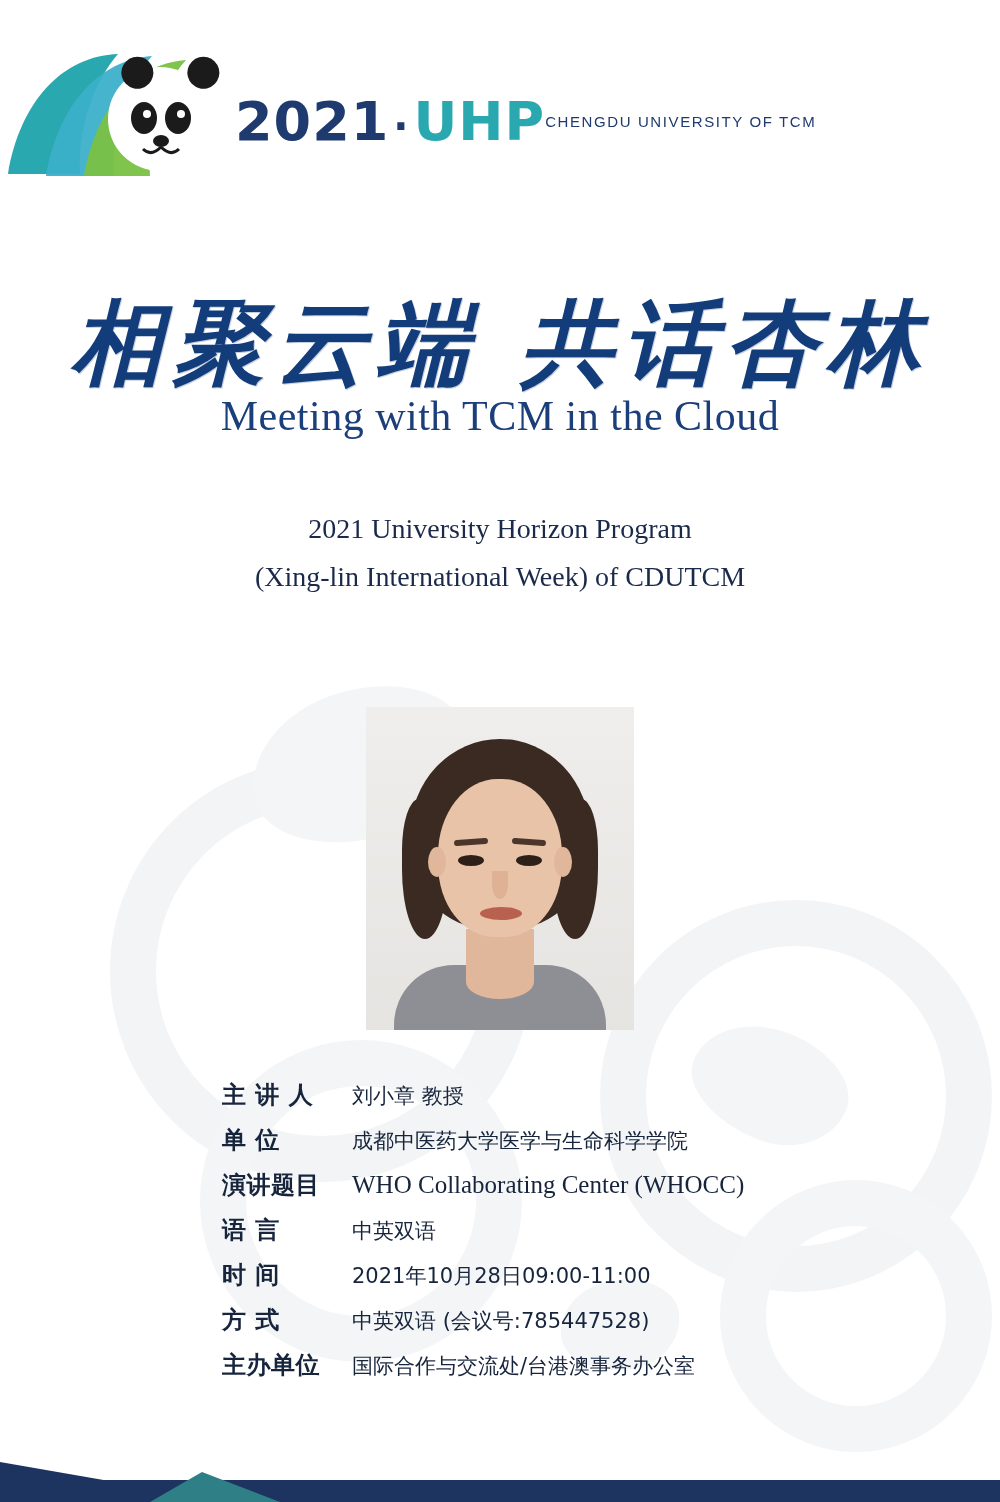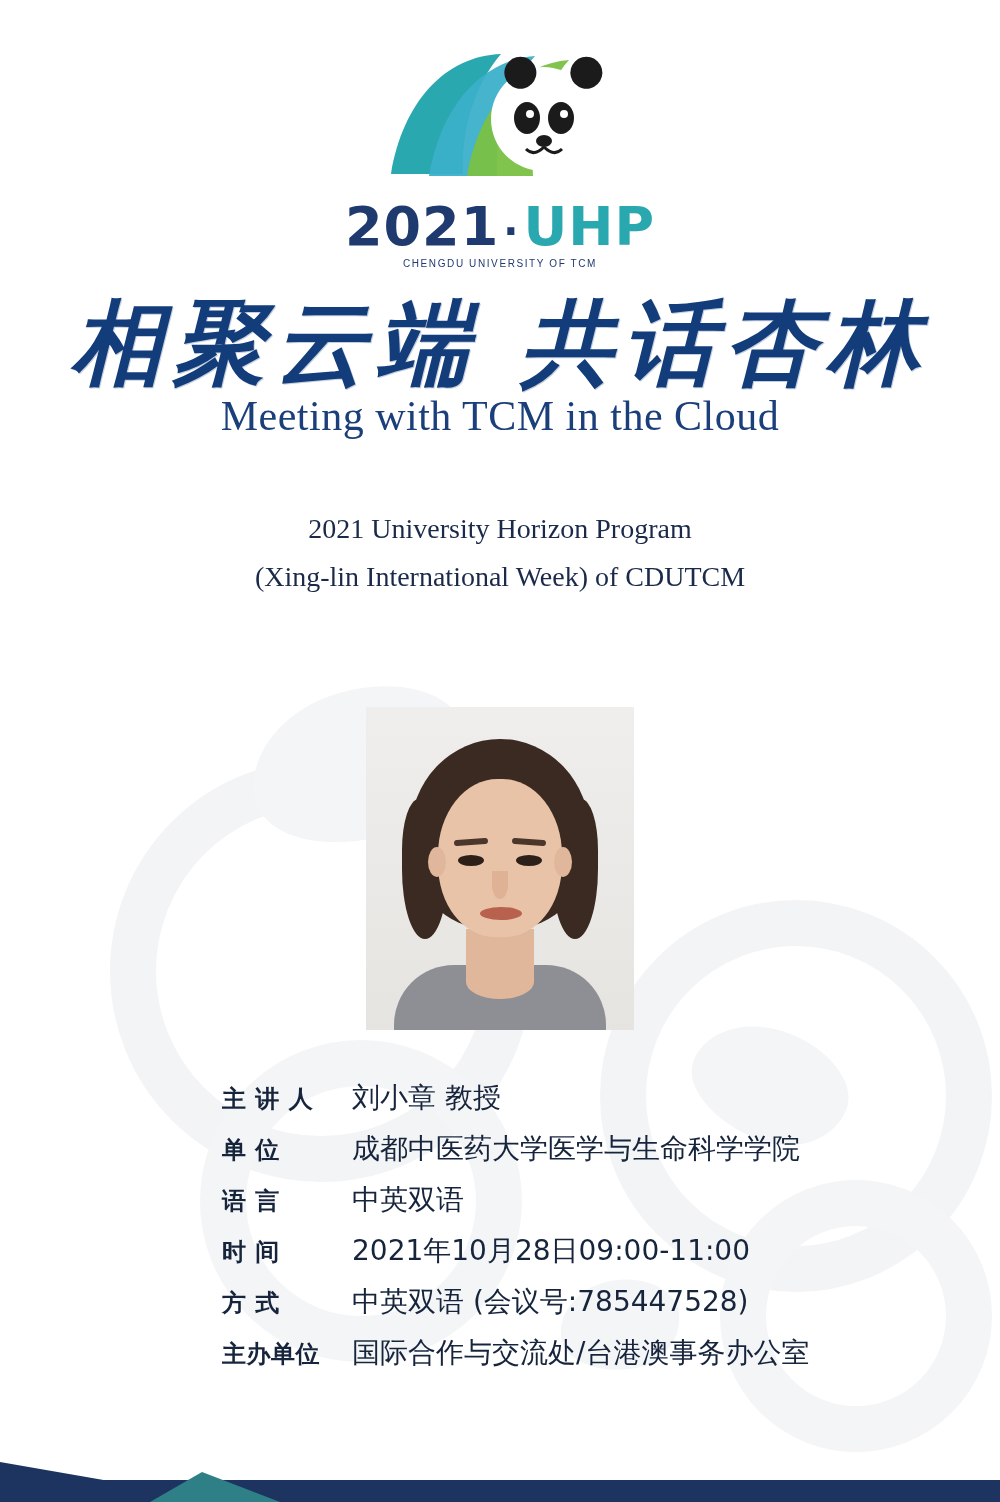--- a/index.html
+++ b/index.html
@@ -17,28 +17,28 @@
   .s1{width:330px;height:330px;left:110px;top:760px;border-color:#f3f4f6;}
   .s2{width:230px;height:230px;left:200px;top:1040px;border-color:#f4f5f6;}
   .s3{width:300px;height:300px;left:600px;top:900px;border-color:#f3f4f6;}
   .s4{width:180px;height:180px;left:720px;top:1180px;border-color:#f4f5f6;}
   .blob{position:absolute;background:#f4f5f6;border-radius:50% 50% 45% 55%/55% 45% 55% 45%;}
   .b1{width:220px;height:150px;left:250px;top:690px;transform:rotate(-16deg);}
   .b2{width:160px;height:110px;left:690px;top:1030px;transform:rotate(22deg);}
   .b3{width:120px;height:90px;left:560px;top:1280px;transform:rotate(-8deg);}
 
   
-  .logo-wrap{position:absolute;left:0;right:0;top:44px;display:flex;flex-direction:column;align-items:center;}
+  .logo-wrap{position:absolute;left:0;right:0;top:44px;display:flex;flex-direction:row;align-items:center;}
   .logo-mark{width:235px;height:150px;position:relative;}
   .logo-text{margin-top:6px;display:flex;align-items:baseline;justify-content:center;
     font-family:"DejaVu Sans",sans-serif;font-weight:bold;letter-spacing:1px;}
   .logo-year{font-size:54px;color:#1f3a6e;line-height:1;}
   .logo-dot{font-size:40px;color:#1f3a6e;margin:0 4px;}
   .logo-uhp{font-size:54px;color:#2aa8b0;line-height:1;}
-  .logo-sub{font-size:10px;letter-spacing:1.6px;color:#1f3a6e;text-align:center;margin-top:4px;
+  .logo-sub{font-size:15px;letter-spacing:1.6px;color:#1f3a6e;text-align:center;margin-top:4px;
     font-family:"Liberation Sans",sans-serif;}
 
   
   .headline{position:absolute;left:0;right:0;top:295px;text-align:center;}
   .headline .cn{
     font-family:"DejaVu Serif","Liberation Serif",serif;
     font-weight:bold;font-size:92px;color:#123d7a;letter-spacing:10px;
     line-height:1.05;font-style:italic;white-space:pre;
     text-shadow:1px 1px 0 rgba(18,61,122,.25);
     text-align:center;
@@ -75,21 +75,21 @@
   .p-mouth{position:absolute;left:114px;top:200px;width:42px;height:13px;border-radius:50%;background:#b9614f;}
   .p-neck{position:absolute;left:100px;top:222px;width:68px;height:48px;background:#e0b79b;}
   .p-body{position:absolute;left:28px;top:258px;width:212px;height:80px;border-radius:60px 60px 0 0;background:#8d8f94;}
   .p-collar{position:absolute;left:100px;top:258px;width:68px;height:34px;border-radius:0 0 50% 50%;background:#e0b79b;}
 
   
   .info{position:absolute;left:222px;top:1058px;width:640px;margin-top:21px;}
   .row{display:flex;align-items:baseline;margin-bottom:13px;}
   .lbl{width:130px;flex:0 0 130px;font-weight:bold;font-size:24px;color:#16243c;
     font-family:"DejaVu Sans","Liberation Sans",sans-serif;letter-spacing:.5px;}
-  .val{font-size:28px;color:#16243c;font-family:"DejaVu Sans","Liberation Sans",sans-serif;}
+  .val{font-size:21px;color:#16243c;font-family:"DejaVu Sans","Liberation Sans",sans-serif;}
   .val.serif{font-family:"Liberation Serif","DejaVu Serif",serif;font-size:25px;}
 
   
   .footer{position:absolute;left:0;right:0;bottom:0;height:40px;}
   .f-left{position:absolute;left:0;bottom:0;width:100%;height:22px;background:#1d3360;}
   .f-diag{position:absolute;left:0;bottom:0;width:230px;height:40px;background:#1d3360;
     clip-path:polygon(0 0,100% 100%,0 100%);}
   .f-accent{position:absolute;left:150px;bottom:0;width:130px;height:30px;background:#2f7f86;
     clip-path:polygon(40% 0,100% 100%,0 100%);}
 </style>
@@ -164,20 +164,24 @@
 <div class="info">
   <div class="row">
     <div class="lbl">主 讲 人</div>
     <div class="val">刘小章 教授</div>
   </div>
   <div class="row">
     <div class="lbl">单     位</div>
     <div class="val">成都中医药大学医学与生命科学学院</div>
   </div>
   <div class="row">
+    <div class="lbl">演讲题目</div>
+    <div class="val serif">WHO Collaborating Center (WHOCC)</div>
+  </div>
+  <div class="row">
     <div class="lbl">语     言</div>
     <div class="val">中英双语</div>
   </div>
   <div class="row">
     <div class="lbl">时     间</div>
     <div class="val">2021年10月28日09:00-11:00</div>
   </div>
   <div class="row">
     <div class="lbl">方     式</div>
     <div class="val">中英双语 (会议号:785447528)</div>

